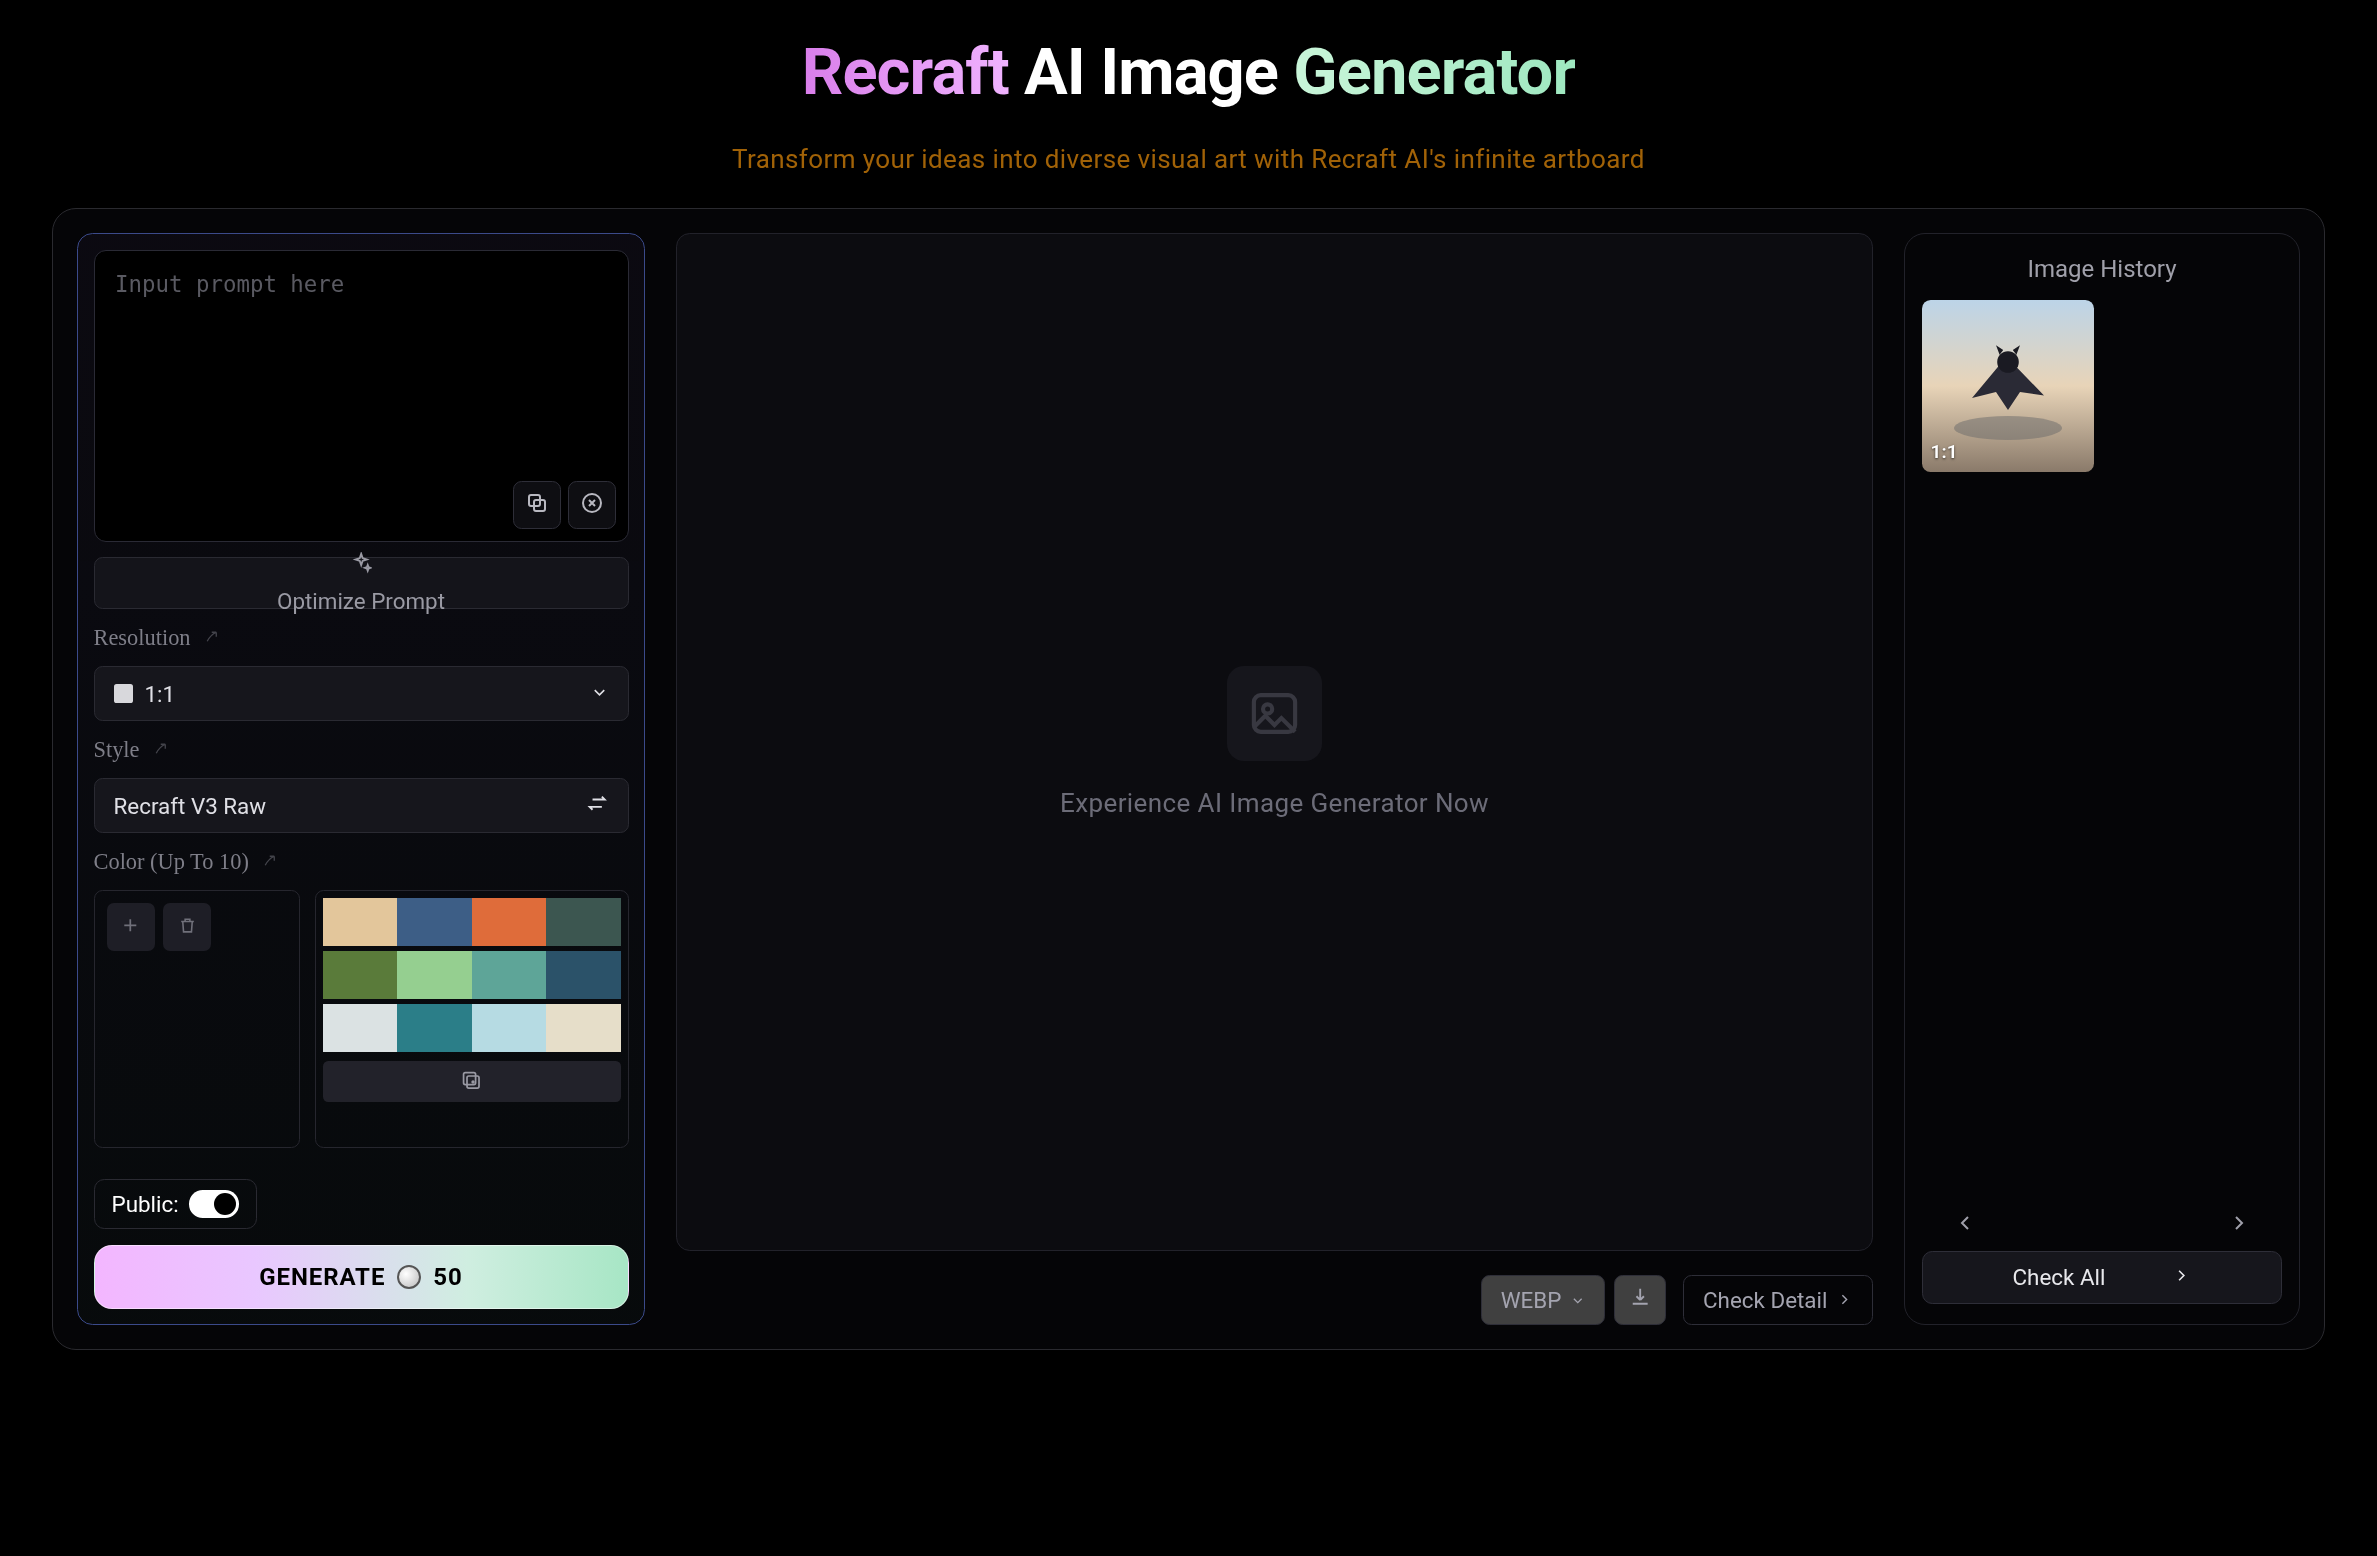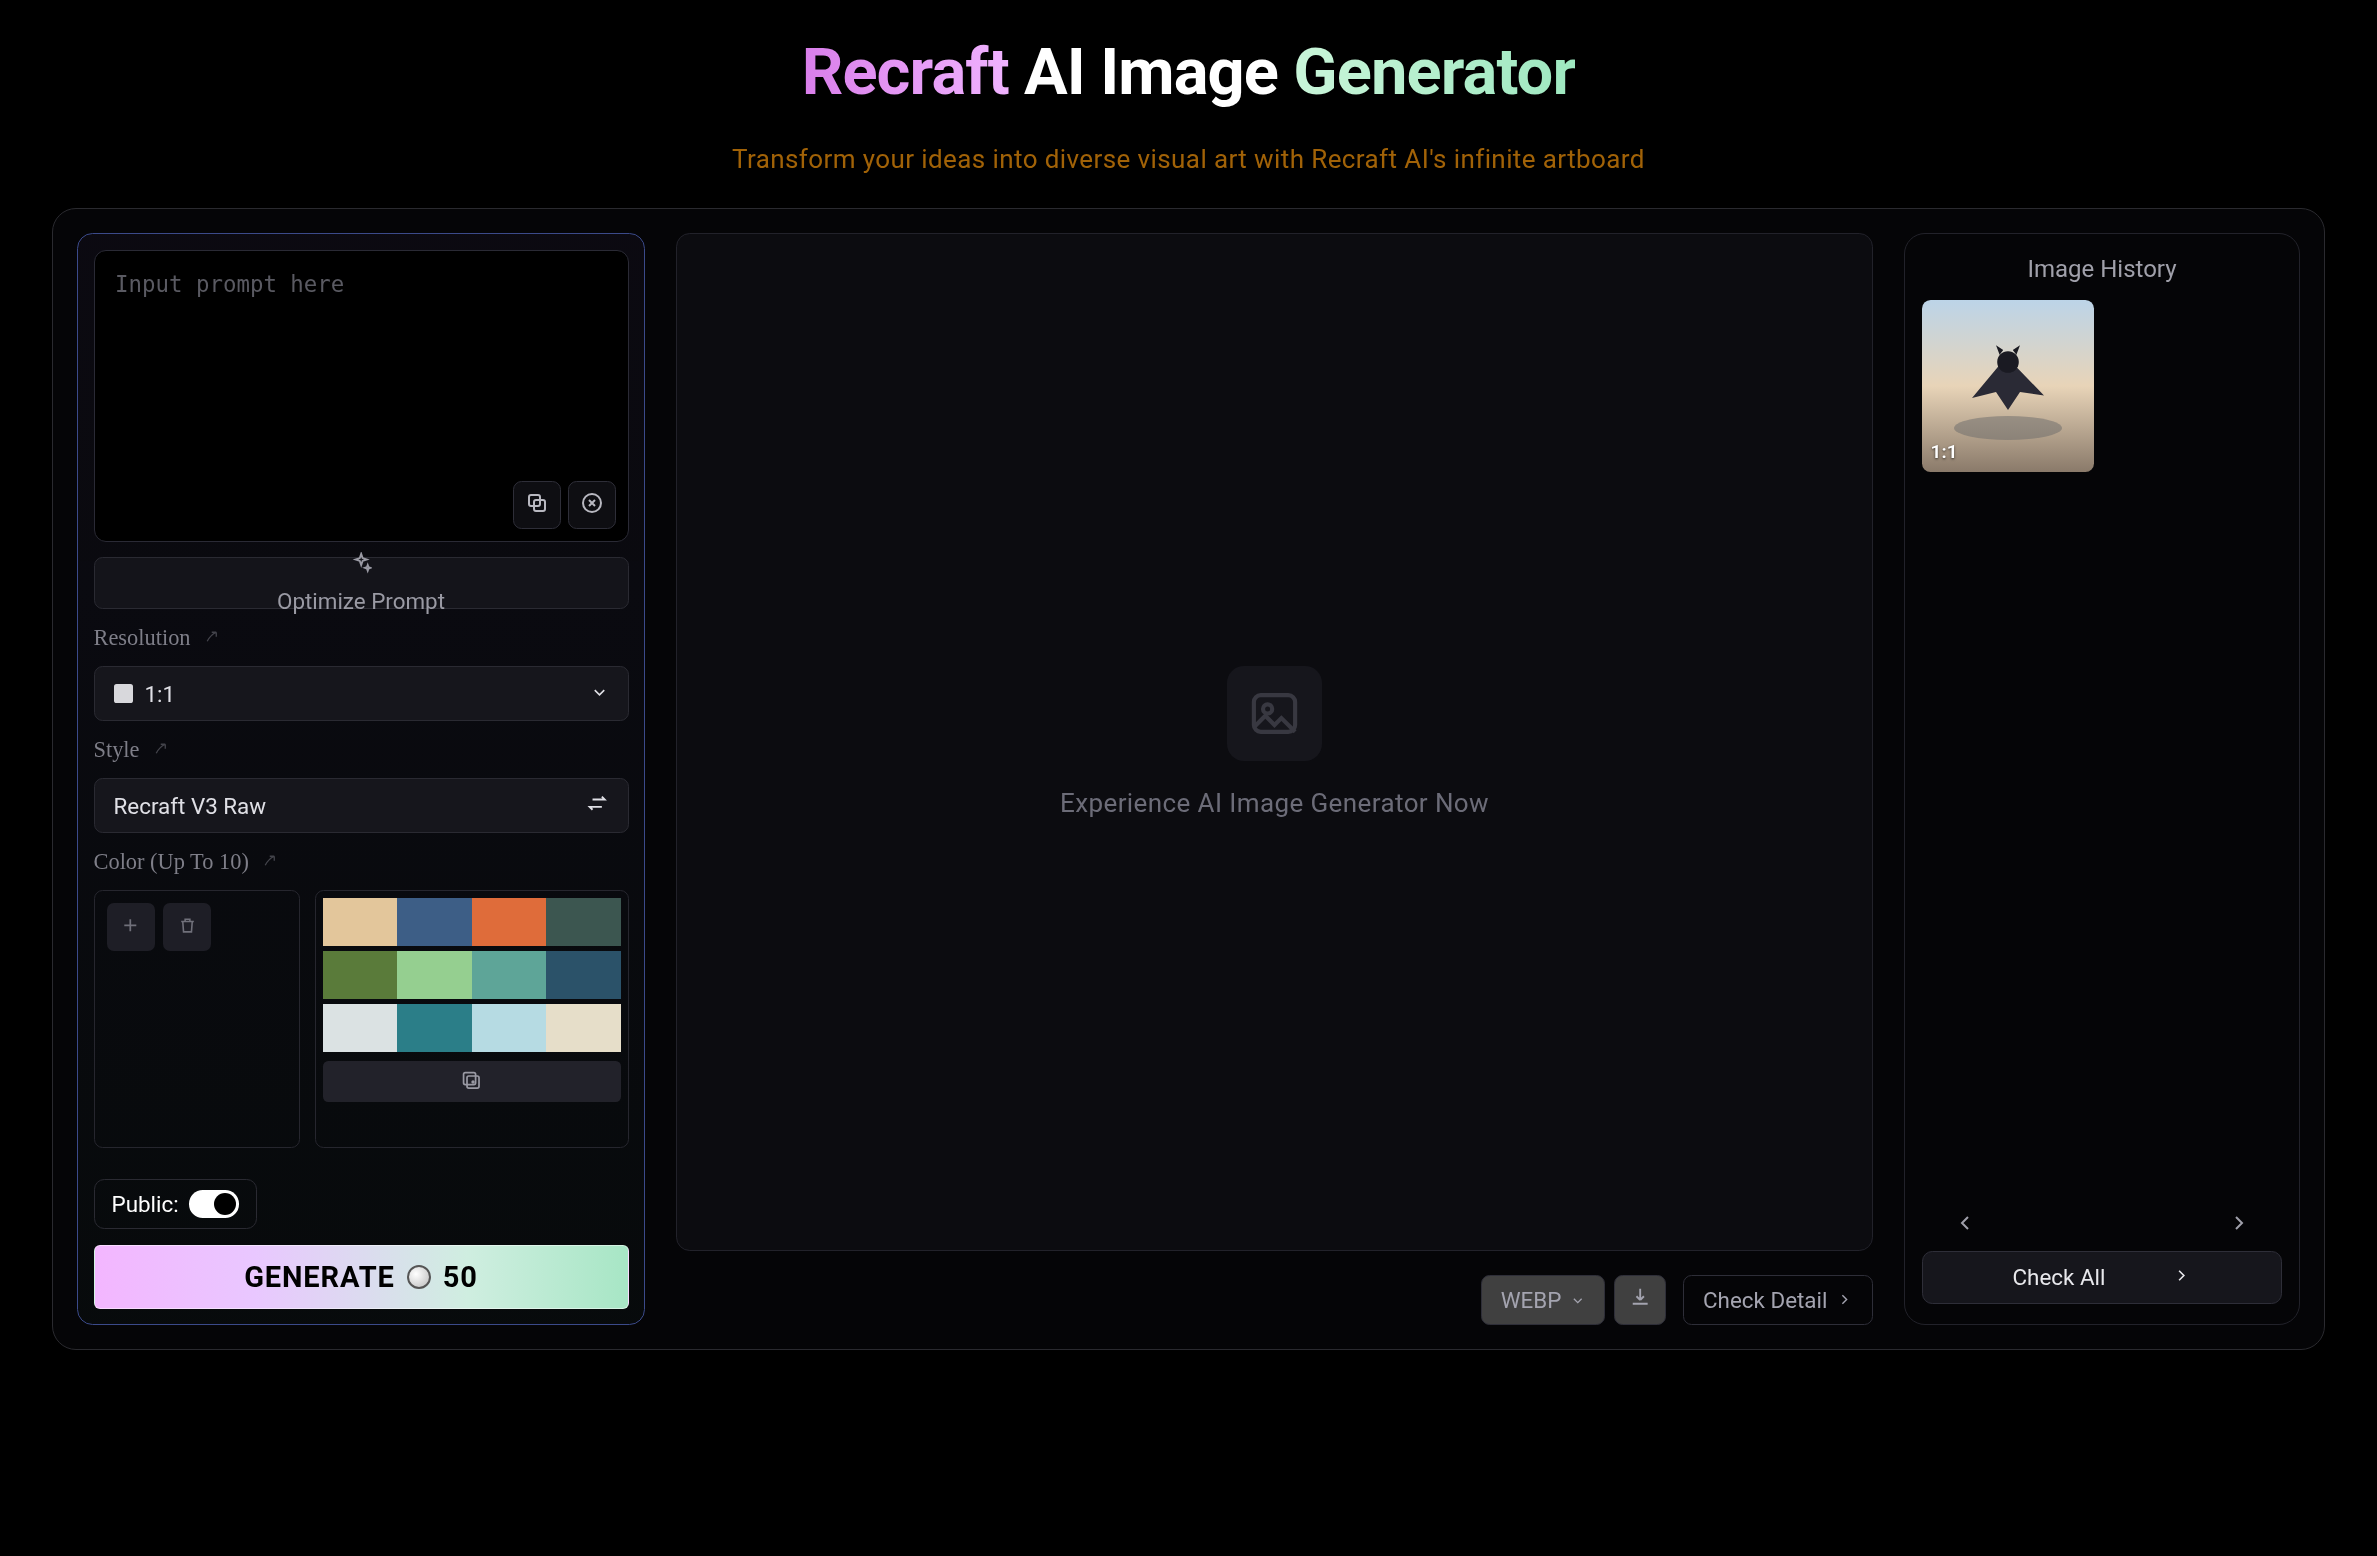--- a/index.html
+++ b/index.html
@@ -199,24 +199,24 @@
   position: absolute;
   right: 2.6px;
   top: 2.6px;
   width: 22.4px;
   height: 22.4px;
   background: #000;
   border-radius: 50%;
 }
 .generate-btn {
   height: 64px;
-  border-radius: 6px;
+  border-radius: 18px;
   background: linear-gradient(90deg, #f3b6ff 0%, #e9c7ff 30%, #cfeee0 70%, #a7e6c5 100%);
   color: #000;
-  font-size: 29px;
+  font-size: 24px;
   font-weight: 700;
   letter-spacing: 0.9px;
   display: flex;
   align-items: center;
   justify-content: center;
   gap: 12px;
   cursor: pointer;
   border: 0.9px solid rgba(255,255,255,0.5);
 }
 .coin {

